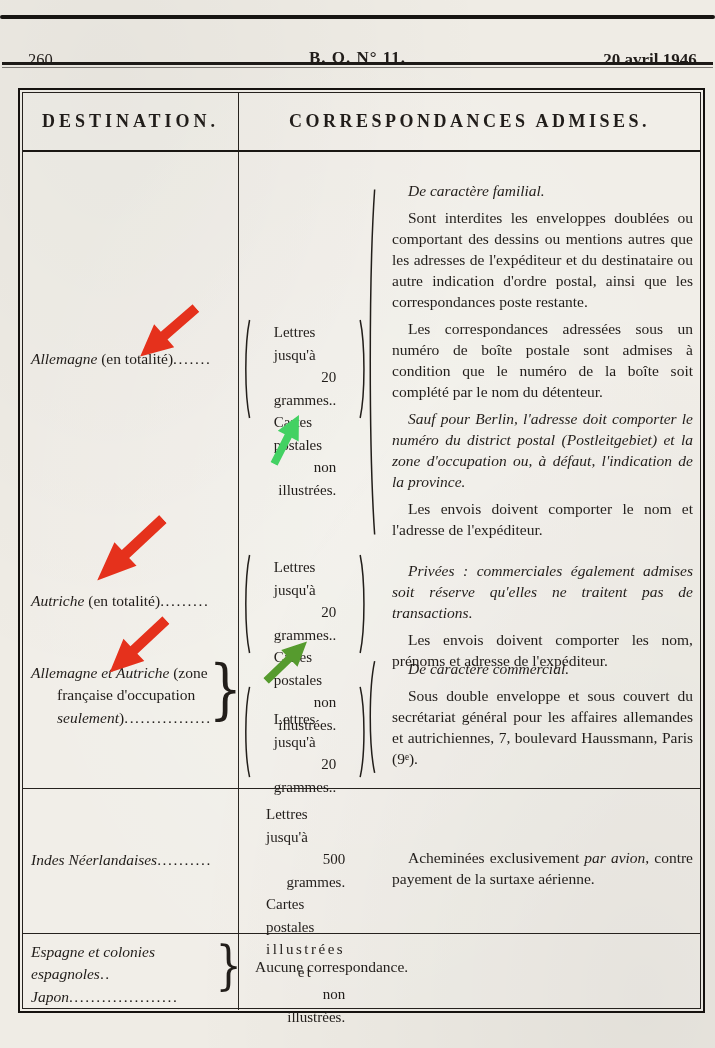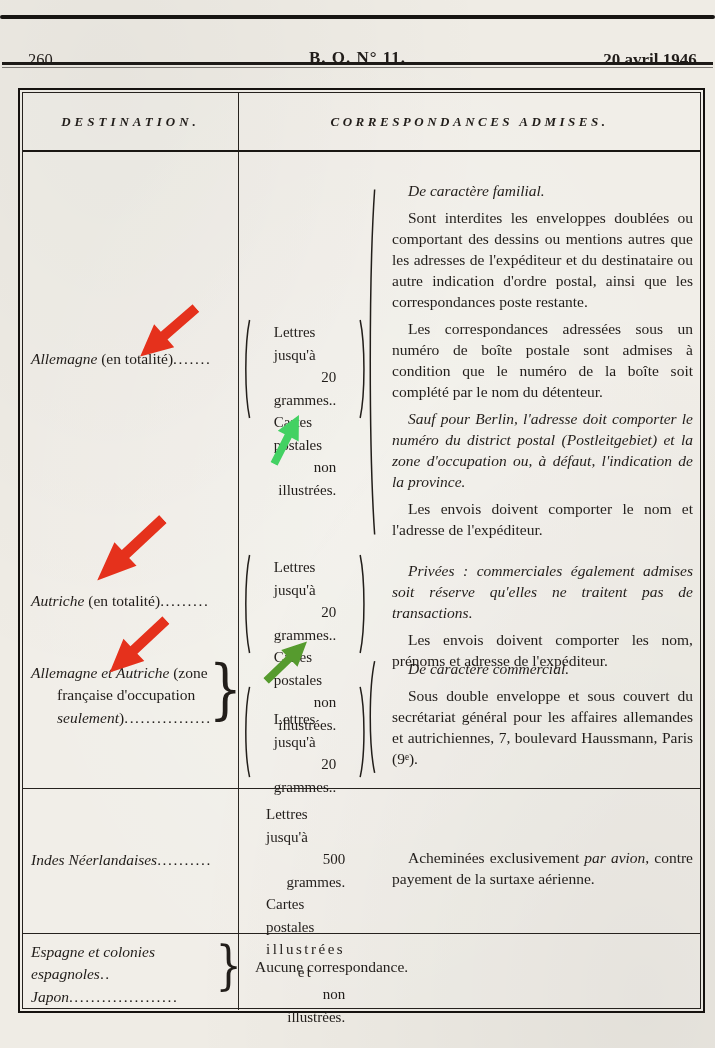--- a/index.html
+++ b/index.html
@@ -18,21 +18,21 @@
   .pnum{position:absolute;left:28px;top:2px;font-weight:400;font-size:16.5px;}
   .ptitle{position:absolute;left:0;right:0;text-align:center;letter-spacing:1px;}
   .pdate{position:absolute;right:14px;top:2px;}
   .headrule{position:absolute;left:2px;top:62px;width:711px;height:3px;background:#1d1a17;}
   .headrule2{position:absolute;left:2px;top:67px;width:711px;height:1px;background:rgba(29,26,23,.55);}
 
   .table{position:absolute;left:18px;top:88px;width:683px;height:921px;border:2px solid #15120f;background:rgba(255,255,255,0.12);}
   .tinner{position:absolute;inset:2px;border:1px solid #26221e;}
   .thead{position:relative;height:57px;border-bottom:2.5px solid #1a1713;}
   .th{position:absolute;top:0;height:100%;display:flex;align-items:center;justify-content:center;
-      font-size:13px;font-weight:700;letter-spacing:4px;font-style:italic;}
+      font-size:18px;font-weight:700;letter-spacing:4px;}
   .th-dest{left:0;width:215px;border-right:1px solid #26221e;}
   .th-corr{left:216px;right:0;letter-spacing:3.5px;}
 
   .trow{position:relative;width:100%;}
   .r1{height:394px;} .r2{height:106px;} .r3{height:136px;}
   .r4{height:144px;border-top:1.5px solid #26221e;} .r5{height:76px;border-top:1.5px solid #26221e;}
   .dest{position:absolute;left:0;top:0;bottom:0;width:215px;border-right:1px solid #2b2722;}
   .dest-label{position:absolute;left:8px;right:3px;font-size:15.5px;line-height:1.45;}
   .it{font-style:italic;}
   .ld{letter-spacing:1.6px;}

